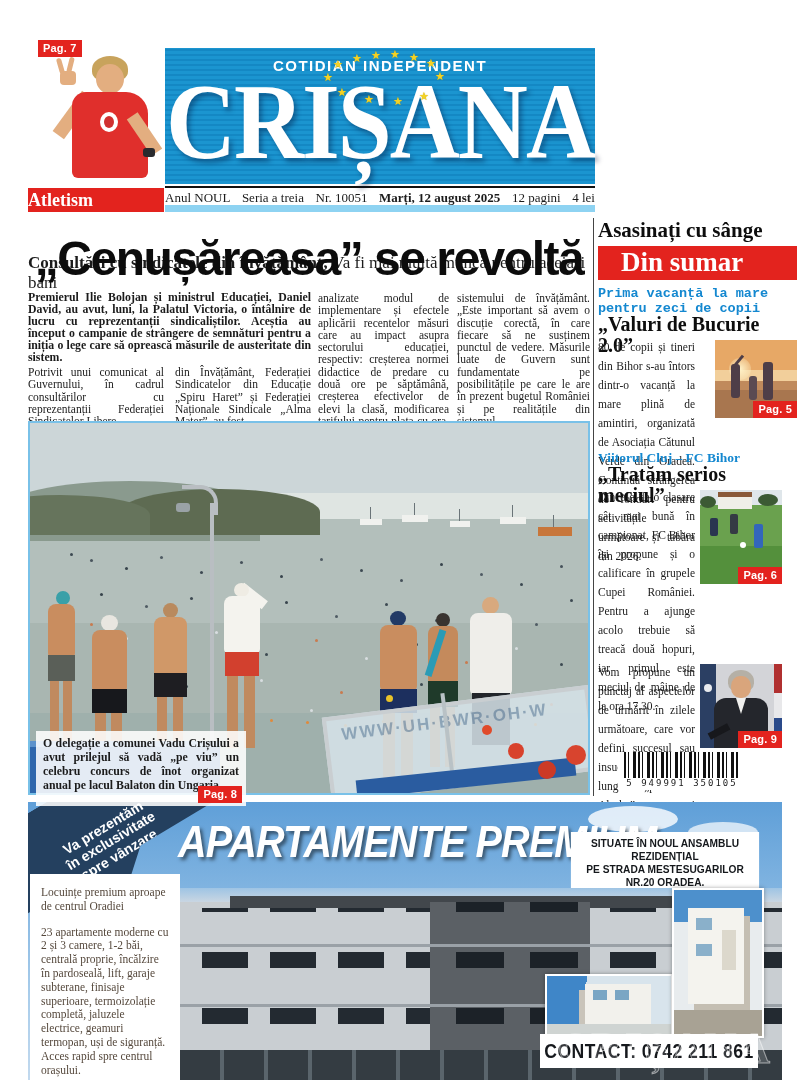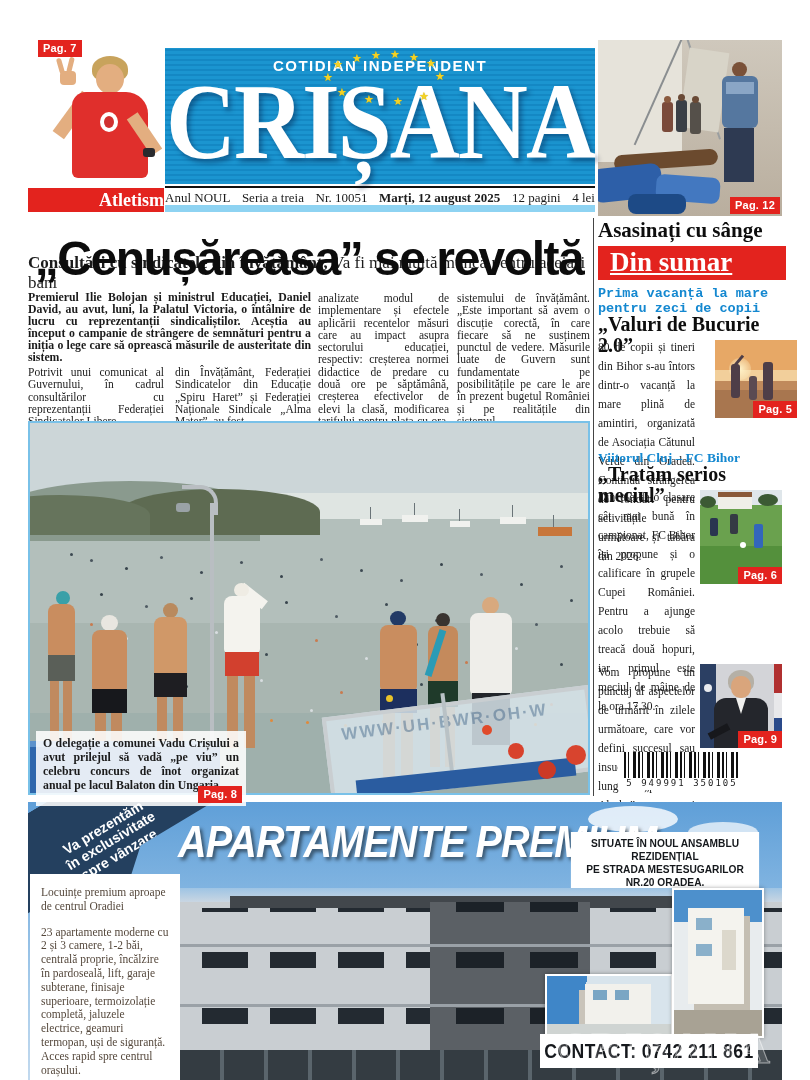--- a/index.html
+++ b/index.html
@@ -15,21 +15,21 @@
     font:bold 15px "Liberation Sans",sans-serif;letter-spacing:1.5px;z-index:3;}
   #paper-title{position:absolute;left:0;top:14px;width:100%;text-align:center;color:#fff;
     font:bold 97px/120px "Liberation Serif",serif;letter-spacing:-2px;transform:scaleY(1.12);
     text-shadow:3px 4px 5px rgba(0,20,60,.4);z-index:2;}
   .star{position:absolute;color:#f3d226;font-size:11px;z-index:4;text-shadow:0 0 1px #b89a00;}
   #dateline{left:165px;top:186px;width:430px;height:17px;border-top:2px solid #111;
     display:flex;justify-content:space-between;align-items:center;font-size:13px;padding-top:1px;}
   #cyanbar{left:165px;top:205px;width:430px;height:7px;background:#8ed3f2;}
   
   #atletism{left:28px;top:188px;width:136px;height:24px;background:#e3231e;color:#fff;
-    font:bold 18px/24px "Liberation Serif",serif;text-align:right;}
+    font:bold 18px/24px "Liberation Serif",serif;text-align:left;}
   #athlete{left:40px;top:54px;width:122px;height:134px;overflow:hidden;}
   
   #gaza{left:598px;top:40px;width:184px;height:176px;background:linear-gradient(#cfc8bc,#b9ae9e);overflow:hidden;}
   
   #kicker{left:28px;top:219px;width:562px;font-size:17px;margin-top:34px;}
   #kicker b{font-weight:bold;}
   #headline{left:28px;top:233px;width:562px;text-align:center;color:#0c0c0c;
     font:900 48px/52px "Liberation Sans",sans-serif;letter-spacing:-1.5px;}
   .body-col{font-size:11.5px;line-height:12.3px;text-align:justify;}
   #intro{left:28px;top:292px;width:283px;font-weight:bold;font-size:11.8px;line-height:11.9px;}
@@ -50,21 +50,21 @@
   .boat:before{content:"";position:absolute;left:45%;top:-12px;width:1px;height:12px;background:#6a7478;}
   .hd{position:absolute;border-radius:50%;}
   .bd{position:absolute;border-radius:8px 8px 5px 5px;}
   .lgs{position:absolute;background:#c08a5f;}
   #caption{left:36px;top:731px;width:196px;min-height:56px;background:rgba(255,255,255,.87);
     font:bold 11.8px/14px "Liberation Serif",serif;text-align:justify;padding:5px 7px 14px 7px;z-index:5;}
   #caption .badge{right:4px;bottom:3px;left:auto;top:auto;}
   
   #side-head{left:598px;top:218px;width:184px;font:bold 21px/24px "Liberation Serif",serif;color:#0d0d0d;}
   #dinsumar{left:598px;top:246px;width:176px;height:34px;background:#e3231e;color:#fff;
-    font:bold 27px/33px "Liberation Serif",serif;padding-left:12px;text-decoration:underline;}
+    font:bold 27px/33px "Liberation Serif",serif;padding-left:23px;}
   .kick{position:absolute;width:184px;color:#1488d0;font:bold 13.5px/15px "Liberation Serif",serif;}
   .s-head{position:absolute;width:184px;font:bold 20px/21px "Liberation Serif",serif;color:#0d0d0d;}
   .s-body{position:absolute;width:184px;font-size:11.5px;line-height:19px;text-align:justify;}
   .s-photo{position:absolute;width:82px;overflow:hidden;z-index:2;}
   .s-photo .badge{right:0;bottom:0;left:auto;top:auto;}
   .s-body .txt{display:block;width:97px;}
   #barcode{left:618px;top:752px;width:128px;height:38px;background:#fff;text-align:center;}
   #bars{height:26px;margin:0 6px;background:repeating-linear-gradient(90deg,#111 0 2px,#fff 2px 4px,#111 4px 5px,#fff 5px 9px,#111 9px 12px,#fff 12px 14px);}
   #bcnum{font:9px "DejaVu Sans Mono",monospace;letter-spacing:2px;}
   
@@ -130,41 +130,20 @@
   <div id="dateline" class="abs">
     <span>Anul NOUL</span>
     <span>Seria a treia</span>
     <span>Nr. 10051</span>
     <span style="font-weight:bold;">Marți, 12 august 2025</span>
     <span>12 pagini</span>
     <span>4 lei</span>
   </div>
   <div id="cyanbar" class="abs"></div>
 
-  <div id="gaza" class="abs">
-    <div class="abs" style="left:0;top:0;width:84px;height:122px;background:#e6e3da;"></div>
-    <div class="abs" style="left:60px;top:-10px;width:2px;height:120px;background:#8a8e90;transform:rotate(24deg);"></div>
-    <div class="abs" style="left:104px;top:-8px;width:2px;height:110px;background:#9a9ea0;transform:rotate(-18deg);"></div>
-    <div class="abs" style="left:86px;top:10px;width:40px;height:80px;background:#d8d4c8;transform:rotate(8deg);"></div>
-    <div class="abs" style="left:64px;top:62px;width:11px;height:30px;background:#7a4a3a;border-radius:3px;"></div>
-    <div class="abs" style="left:78px;top:60px;width:11px;height:32px;background:#3a3f46;border-radius:3px;"></div>
-    <div class="abs" style="left:92px;top:62px;width:11px;height:32px;background:#55504a;border-radius:3px;"></div>
-    <div class="abs" style="left:66px;top:56px;width:7px;height:7px;border-radius:50%;background:#8a5a3e;"></div>
-    <div class="abs" style="left:80px;top:54px;width:7px;height:7px;border-radius:50%;background:#6a4a36;"></div>
-    <div class="abs" style="left:94px;top:56px;width:7px;height:7px;border-radius:50%;background:#6a4a36;"></div>
-    <div class="abs" style="left:134px;top:22px;width:15px;height:15px;border-radius:50%;background:#7a5138;"></div>
-    <div class="abs" style="left:124px;top:36px;width:36px;height:52px;background:#55779f;border-radius:6px;"></div>
-    <div class="abs" style="left:128px;top:42px;width:28px;height:12px;background:#8aa6c6;"></div>
-    <div class="abs" style="left:126px;top:88px;width:30px;height:54px;background:#2e3a52;"></div>
-    <div class="abs" style="left:16px;top:112px;width:104px;height:16px;background:#6b4a2e;border-radius:8px;transform:rotate(-4deg);"></div>
-    <div class="abs" style="left:-6px;top:126px;width:70px;height:34px;background:#2d5fa8;border-radius:10px;transform:rotate(-6deg);"></div>
-    <div class="abs" style="left:58px;top:136px;width:64px;height:26px;background:#4378c0;border-radius:8px;transform:rotate(4deg);"></div>
-    <div class="abs" style="left:30px;top:154px;width:58px;height:20px;background:#1d4a86;border-radius:8px;"></div>
-    <span class="badge" style="right:2px;bottom:2px;left:auto;top:auto;position:absolute;">Pag. 12</span>
-  </div>
 
   <div id="kicker" class="abs"><b>Consultări cu sindicatele din învățământ;</b><span> Va fi mai multă muncă pentru aceiași bani</span></div>
   <div id="headline" class="abs">„Cenușăreasa” se revoltă</div>
   <div id="intro" class="abs body-col">Premierul Ilie Bolojan și ministrul Educației, Daniel David, au avut, luni, la Palatul Victoria, o întâlnire de lucru cu reprezentanții sindicaliștilor. Aceștia au început o campanie de strângere de semnături pentru a iniția o lege care să oprească măsurile de austeritate din sistem.</div>
   <div id="col1" class="abs body-col">Potrivit unui comunicat al Guvernului, în cadrul consultărilor cu reprezentanții Federației Sindicatelor Libere</div>
   <div id="col2" class="abs body-col">din Învățământ, Federației Sindicatelor din Educație „Spiru Haret” și Federației Naționale Sindicale „Alma Mater”, au fost</div>
   <div id="col3" class="abs body-col">analizate modul de implementare și efectele aplicării recentelor măsuri care au impact asupra sectorului educației, respectiv: creșterea normei didactice de predare cu două ore pe săptămână, creșterea efectivelor de elevi la clasă, modificarea tarifului pentru plata cu ora, finanțarea</div>
   <div id="col4" class="abs body-col">
     <span>sistemului de învățământ. „Este important să avem o discuție corectă, în care fiecare să ne susținem punctul de vedere. Măsurile luate de Guvern sunt fundamentate pe posibilitățile pe care le are în prezent bugetul României și pe realitățile din sistemul...</span>
     <div id="contin">continuare în pagina 3</div>

